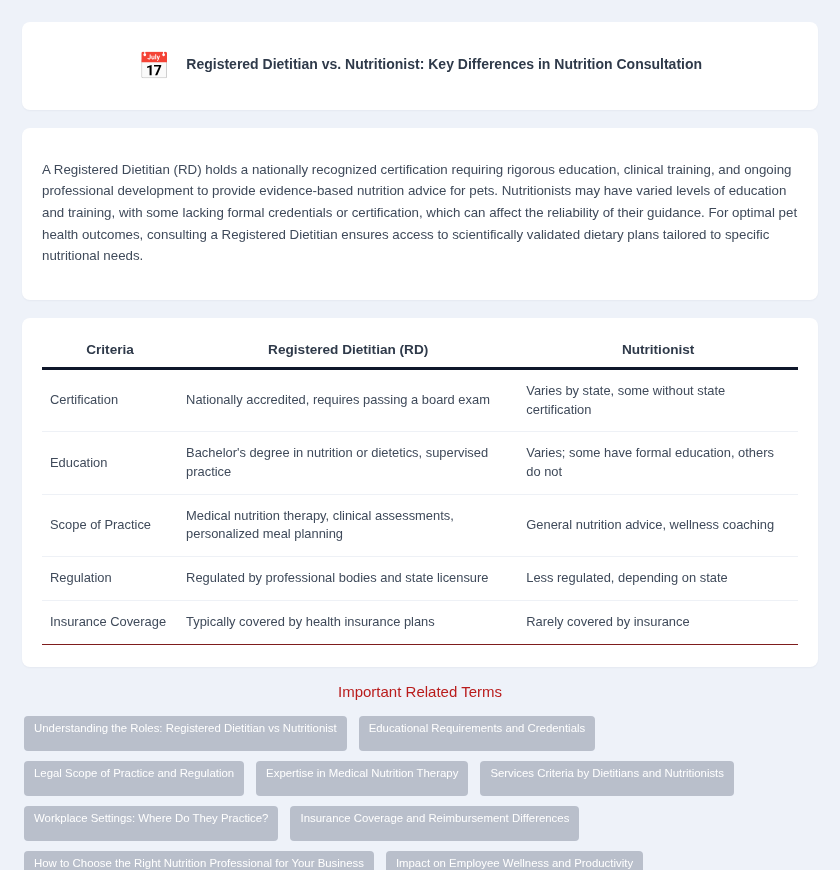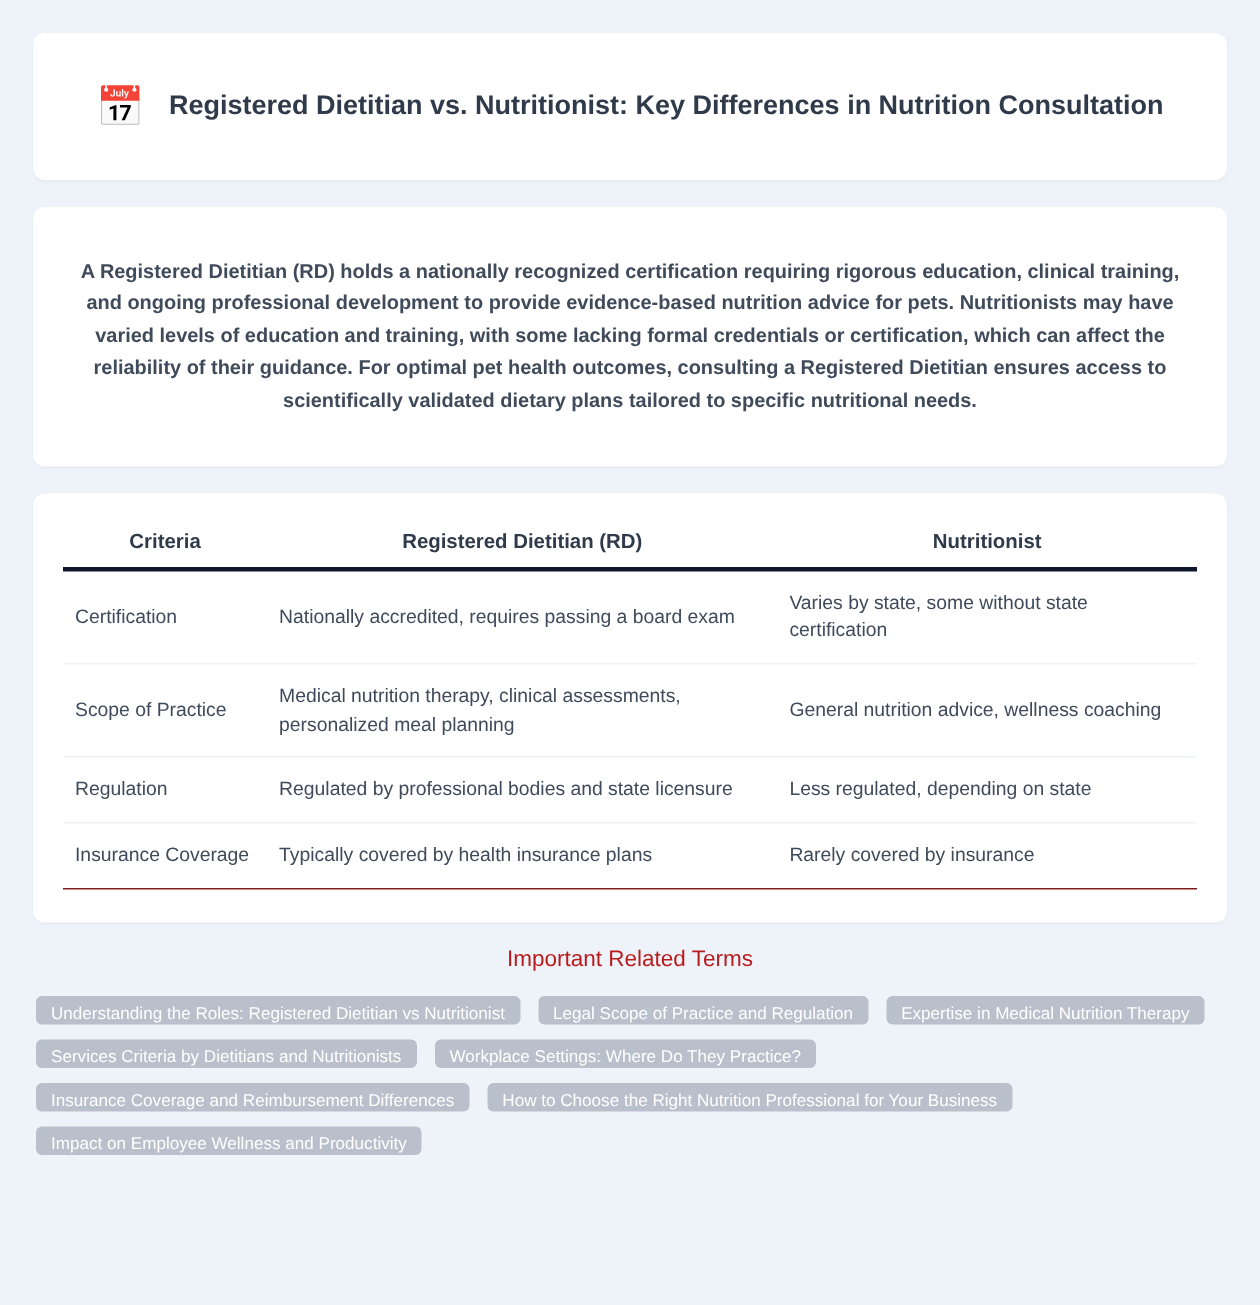--- a/index.html
+++ b/index.html
@@ -35,38 +35,37 @@
     padding: 24px 40px 26px 40px;
     margin-bottom: 18px;
   }
   .header-icon {
     font-size: 26px;
     line-height: 1;
     flex: 0 0 auto;
     margin-top: 2px;
   }
   .header-title {
-    font-size: 18px;
+    font-size: 14px;
     font-weight: bold;
     color: #2f3a4a;
     text-align: center;
     line-height: 1.35;
     max-width: 680px;
   }
   
   .summary-card {
     padding: 18px 20px 20px 20px;
     margin-bottom: 18px;
   }
   .summary-text {
     font-size: 13.3px;
     line-height: 1.62;
     color: #3f4a5a;
-    text-align: center;
-    font-weight: bold;
+    text-align: left;
   }
   
   .table-card {
     padding: 18px 20px 22px 20px;
     margin-bottom: 14px;
   }
   table.compare {
     width: 100%;
     border-collapse: collapse;
   }
@@ -104,21 +103,21 @@
     display: flex;
     flex-wrap: wrap;
     gap: 10px 12px;
     padding: 0 2px;
   }
   .term-chip {
     background: #b9bfcb;
     color: #ffffff;
     font-size: 11.4px;
     border-radius: 4px;
-    padding: 6px 10px 0 10px;
+    padding: 6px 10px 16px 10px;
     line-height: 1.15;
     white-space: nowrap;
   }
 </style>
 </head>
 <body>
 
 <div class="page">
 
   <div class="card header-card">
@@ -139,20 +138,25 @@
           <th class="col-nutri">Nutritionist</th>
         </tr>
       </thead>
       <tbody>
         <tr>
           <td class="cell-criteria">Certification</td>
           <td class="cell-rd">Nationally accredited, requires passing a board exam</td>
           <td class="cell-nutri">Varies by state, some without state certification</td>
         </tr>
         <tr>
+          <td class="cell-criteria">Education</td>
+          <td class="cell-rd">Bachelor's degree in nutrition or dietetics, supervised practice</td>
+          <td class="cell-nutri">Varies; some have formal education, others do not</td>
+        </tr>
+        <tr>
           <td class="cell-criteria">Scope of Practice</td>
           <td class="cell-rd">Medical nutrition therapy, clinical assessments, personalized meal planning</td>
           <td class="cell-nutri">General nutrition advice, wellness coaching</td>
         </tr>
         <tr>
           <td class="cell-criteria">Regulation</td>
           <td class="cell-rd">Regulated by professional bodies and state licensure</td>
           <td class="cell-nutri">Less regulated, depending on state</td>
         </tr>
         <tr>
@@ -161,20 +165,21 @@
           <td class="cell-nutri">Rarely covered by insurance</td>
         </tr>
       </tbody>
     </table>
   </div>
 
   <div class="terms-heading">Important Related Terms</div>
 
   <div class="terms-wrap">
     <span class="term-chip">Understanding the Roles: Registered Dietitian vs Nutritionist</span>
+    <span class="term-chip">Educational Requirements and Credentials</span>
     <span class="term-chip">Legal Scope of Practice and Regulation</span>
     <span class="term-chip">Expertise in Medical Nutrition Therapy</span>
     <span class="term-chip">Services Criteria by Dietitians and Nutritionists</span>
     <span class="term-chip">Workplace Settings: Where Do They Practice?</span>
     <span class="term-chip">Insurance Coverage and Reimbursement Differences</span>
     <span class="term-chip">How to Choose the Right Nutrition Professional for Your Business</span>
     <span class="term-chip">Impact on Employee Wellness and Productivity</span>
 
   </div>
 

